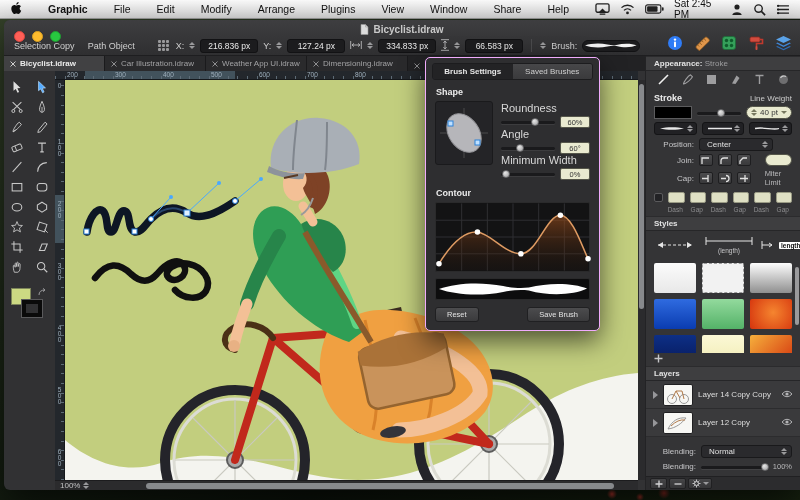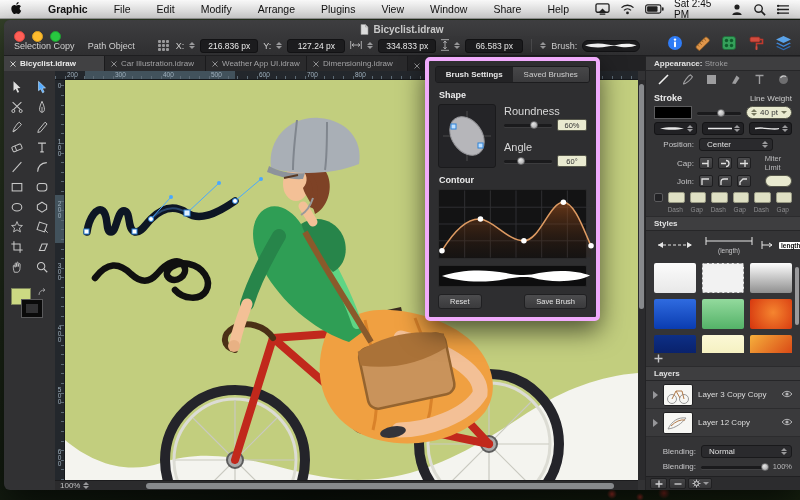--- a/index.html
+++ b/index.html
@@ -99,21 +99,21 @@
   .hscroll { position:absolute; left:51px; top:460px; width:583px; height:10px; background:#2b2b2d; border-top:1px solid #1c1c1e;
     display:flex; align-items:center; }
   .zoom-ctl { display:flex; align-items:center; gap:3px; padding:0 5px; font-size:8px; color:#c2c2c4; }
   .hs-track { position:relative; flex:1; height:100%; }
   .hs-thumb { position:absolute; left:52px; top:2px; width:468px; height:6px; background:#87898c; border-radius:3px; }
   .vscroll { position:absolute; left:634px; top:60px; width:7px; height:400px; background:#2b2b2d; }
   .vs-thumb { position:absolute; left:1px; top:4px; width:5px; height:225px; background:#87898c; border-radius:3px; }
 
   
   .bpanel { position:absolute; left:421px; top:37px; width:175px; background:#2e2e30;
-    border:4px solid #f0abfc; border-radius:5px; box-shadow:0 10px 26px rgba(0,0,0,.6); z-index:5; }
+    border:1px solid #f0abfc; border-radius:5px; box-shadow:0 10px 26px rgba(0,0,0,.6); z-index:5; }
   .bp-tabs { display:flex; margin:5px 6px 0; border:1px solid #1c1c1e; border-radius:3px; overflow:hidden; }
   .bp-tab { flex:1; font-size:8px; text-align:center; padding:3px 0; color:#cfcfcf;
     background:linear-gradient(#474749,#3a3a3c); }
   .bp-tab.active { background:#232325; color:#e6e6e6; font-weight:bold; }
   .bp-h { margin:7px 0 4px 10px; font-size:9px; font-weight:bold; color:#ececec; }
   .bp-shape-row { display:flex; gap:8px; padding:0 9px; }
   .shape-prev { width:58px; height:64px; background:#242427; border:1px solid #1a1a1c; border-radius:3px; }
   .shape-ctls { flex:1; display:flex; flex-direction:column; justify-content:space-between; padding:1px 0; }
   .ctl label { display:block; font-size:11px; color:#d8d8d8; margin-bottom:2px; }
   .ctl-row { display:flex; align-items:center; gap:5px; }
@@ -688,20 +688,30 @@
         <div class="ctl">
           <label>Angle</label>
           <div class="ctl-row">
             <span class="slider">
                 <i class="track" style="position:absolute"></i>
                 <i class="knob" style="position:absolute;left:28%"></i>
               </span>
             <span class="valbox">60°</span>
           </div>
         </div>
+        <div class="ctl">
+          <label>Minimum Width</label>
+          <div class="ctl-row">
+            <span class="slider">
+                <i class="track" style="position:absolute"></i>
+                <i class="knob" style="position:absolute;left:1%"></i>
+              </span>
+            <span class="valbox">0%</span>
+          </div>
+        </div>
       </div>
     </div>
     <div class="bp-h">Contour</div>
     <div class="curve-box">
       <svg width="155" height="68" viewBox="0 0 157 68">
         <defs>
           <linearGradient id="cgrad" x1="0" y1="0" x2="0" y2="1">
             <stop offset="0" stop-color="rgba(160,80,28,0.6)"></stop>
             <stop offset="1" stop-color="rgba(45,22,8,0.12)"></stop>
           </linearGradient>
@@ -813,58 +823,58 @@
         <span class="lbl-r">Position:</span>
         <span class="dd" style="width:74px">
           <span>Center</span>
           <span class="stepper">
               <i class="up"></i>
               <i class="dn"></i>
             </span>
         </span>
       </div>
       <div class="row">
+        <span class="lbl-r">Join:</span>
+        <span class="capbtn">
+            <svg width="11" height="9" viewBox="0 0 11 9">
+              <path d="M2,8 V2 H9" fill="none" stroke="#e0e0e0" stroke-width="1.3"></path>
+            </svg>
+          </span>
+        <span class="capbtn">
+            <svg width="11" height="9" viewBox="0 0 11 9">
+              <path d="M2,8 V5 Q2,2 5,2 H9" fill="none" stroke="#e0e0e0" stroke-width="1.3"></path>
+            </svg>
+          </span>
+        <span class="capbtn">
+            <svg width="11" height="9" viewBox="0 0 11 9">
+              <path d="M2,8 V5 L5,2 H9" fill="none" stroke="#e0e0e0" stroke-width="1.3"></path>
+            </svg>
+          </span>
+        <span class="pill" style="width:34px;height:12px;line-height:11px;margin-left:9px"></span>
+      </div>
+      <div class="row">
         <span class="lbl-r">Cap:</span>
         <span class="capbtn">
             <svg width="11" height="9" viewBox="0 0 11 9">
               <path d="M2,4.5 H8 M8,1 V8" stroke="#e0e0e0" stroke-width="1.3"></path>
             </svg>
           </span>
         <span class="capbtn">
             <svg width="11" height="9" viewBox="0 0 11 9">
               <path d="M2,4.5 H7" stroke="#e0e0e0" stroke-width="1.3"></path>
               <path d="M7,1.5 a3,3 0 0 1 0,6" fill="none" stroke="#e0e0e0" stroke-width="1.3"></path>
             </svg>
           </span>
         <span class="capbtn">
             <svg width="11" height="9" viewBox="0 0 11 9">
               <path d="M2,4.5 H10 M7,1 V8" stroke="#e0e0e0" stroke-width="1.3"></path>
             </svg>
           </span>
         <span class="mini" style="margin-left:9px">Miter Limit</span>
       </div>
-      <div class="row">
-        <span class="lbl-r">Join:</span>
-        <span class="capbtn">
-            <svg width="11" height="9" viewBox="0 0 11 9">
-              <path d="M2,8 V2 H9" fill="none" stroke="#e0e0e0" stroke-width="1.3"></path>
-            </svg>
-          </span>
-        <span class="capbtn">
-            <svg width="11" height="9" viewBox="0 0 11 9">
-              <path d="M2,8 V5 Q2,2 5,2 H9" fill="none" stroke="#e0e0e0" stroke-width="1.3"></path>
-            </svg>
-          </span>
-        <span class="capbtn">
-            <svg width="11" height="9" viewBox="0 0 11 9">
-              <path d="M2,8 V5 L5,2 H9" fill="none" stroke="#e0e0e0" stroke-width="1.3"></path>
-            </svg>
-          </span>
-        <span class="pill" style="width:34px;height:12px;line-height:11px;margin-left:9px"></span>
-      </div>
       <div class="row" style="margin-top:5px">
         <span class="chk"></span>
         <span class="dashbox"></span>
         <span class="dashbox"></span>
         <span class="dashbox"></span>
         <span class="dashbox"></span>
         <span class="dashbox"></span>
         <span class="dashbox"></span>
       </div>
     </div>
@@ -922,21 +932,21 @@
     <div class="sec-header">Layers</div>
     <div class="layer-row">
       <i class="tri"></i>
       <span class="thumb">
         <svg width="28" height="20" viewBox="0 0 28 20">
             <circle cx="8" cy="14" r="4.5" fill="none" stroke="#999" stroke-width="1"></circle>
             <circle cx="20" cy="14" r="4.5" fill="none" stroke="#999" stroke-width="1"></circle>
             <path d="M8,14 L12,6 L18,6 L20,14 M12,6 L16,13" fill="none" stroke="#b07a4a" stroke-width="1"></path>
           </svg>
       </span>
-      <span class="layer-name">Layer 3 Copy Copy</span>
+      <span class="layer-name">Layer 14 Copy Copy</span>
       <span><svg width="12" height="8" viewBox="0 0 12 8">
             <path d="M1,4 Q6,-1.5 11,4 Q6,9.5 1,4 Z" fill="none" stroke="#b5b5b7" stroke-width="1"></path>
             <circle cx="6" cy="4" r="1.6" fill="#b5b5b7"></circle>
           </svg></span>
     </div>
     <div class="layer-row">
       <i class="tri"></i>
       <span class="thumb">
         <svg width="28" height="20" viewBox="0 0 28 20">
             <path d="M4,16 C8,8 14,4 22,5 C18,10 12,15 4,16 Z" fill="none" stroke="#999" stroke-width="1"></path>

